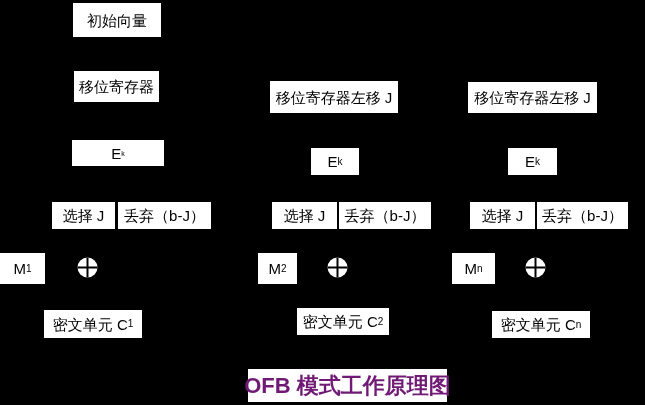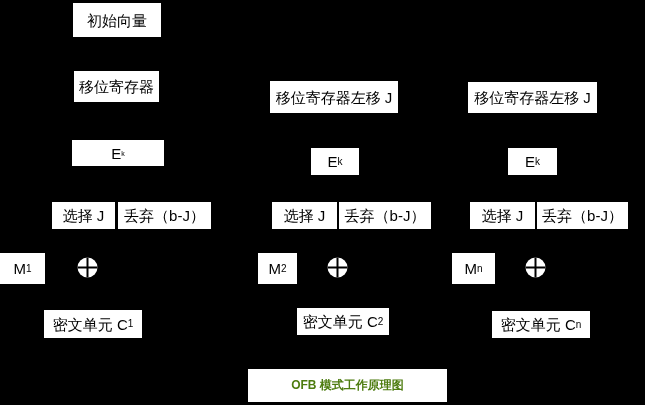--- a/index.html
+++ b/index.html
@@ -44,25 +44,25 @@
   }
   .xor {
     position: absolute;
     width: 21px;
     height: 21px;
     line-height: 0;
   }
   .title-box {
     position: absolute;
     background: #ffffff;
-    color: #4d7c0f;
+    color: #701a75;
     display: flex;
     align-items: center;
     justify-content: center;
-    font-size: 12px;
+    font-size: 22px;
     font-weight: bold;
     white-space: nowrap;
   }
 </style>
 </head>
 <body>
 
 <div class="canvas">
 
   <div class="box" style="left:73px; top:3px; width:88px; height:34px;">初始向量</div>

